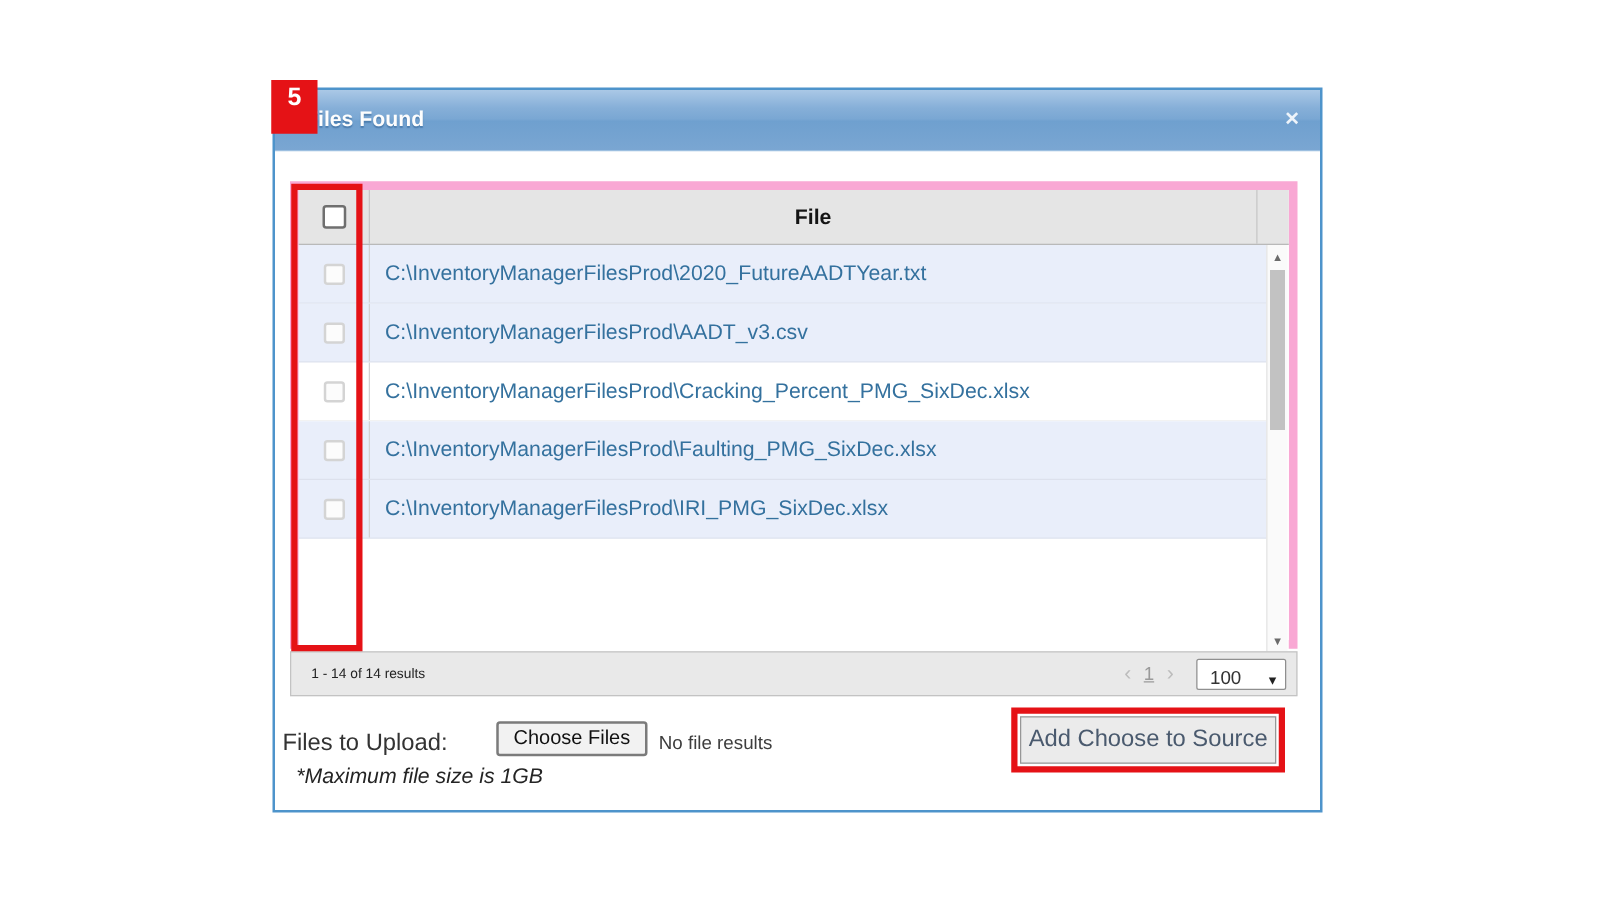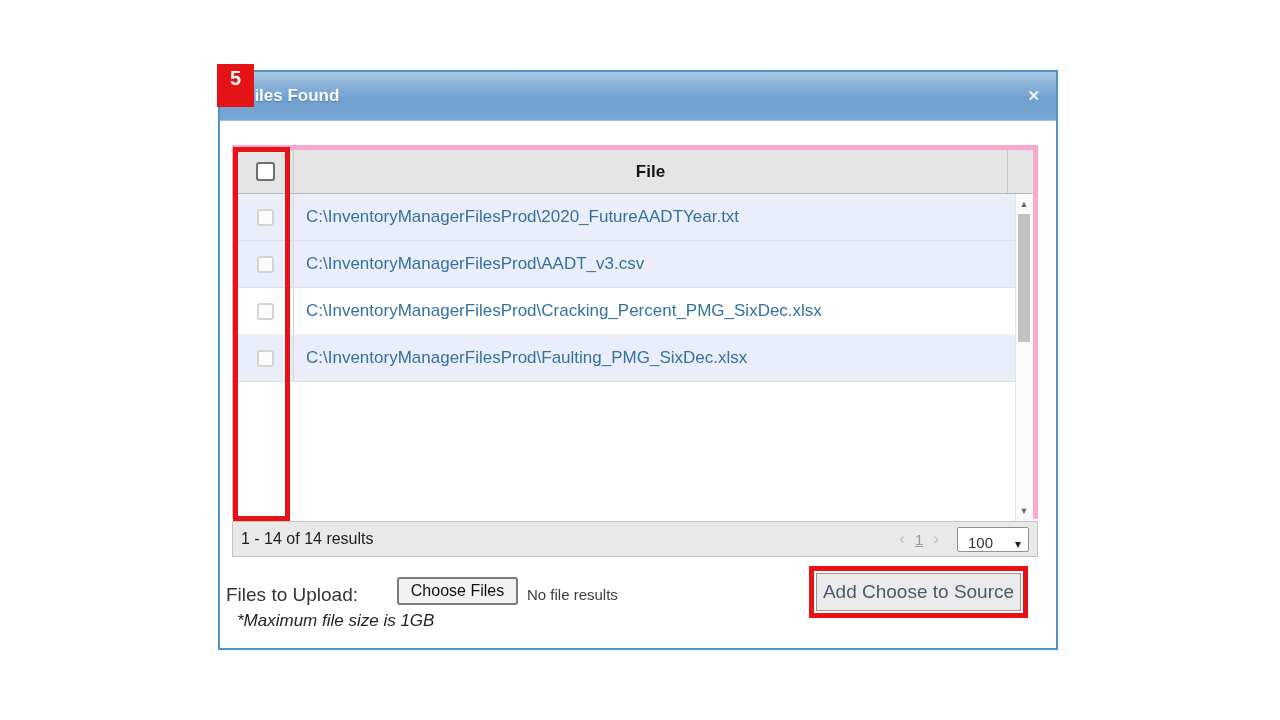--- a/index.html
+++ b/index.html
@@ -24,21 +24,21 @@
     text-shadow:0 1px 1px rgba(30,80,130,.45);
   }
   .close-x {
     position:absolute; right:16px; top:16px; font-size:15px; font-weight:bold;
     color:#eef4fa; cursor:pointer; line-height:1;
   }
 
   
   .tablewrap {
     position:absolute; left:12px; top:73px; width:806px; height:374px;
-    border:5px solid #f9a8d4; background:#fff;
+    border:7px solid #f9a8d4; background:#fff;
   }
   .thead {
     display:flex; height:44px; background:#e5e5e5; border-bottom:1px solid #b9b9b9;
   }
   .th-check {
     width:57px; display:flex; align-items:center; justify-content:center;
     border-right:1px solid #c6c6c6;
   }
   .th-file {
     flex:1; display:flex; align-items:center; justify-content:center;
@@ -82,21 +82,21 @@
     position:absolute; left:2px; top:20px; width:12px; height:128px;
     background:#c2c2c2; cursor:pointer;
   }
 
   
   .resultsbar {
     position:absolute; left:12px; top:449px; width:806px; height:36px;
     background:#e9e9e9; border:1px solid #c3c3c3;
     display:flex; align-items:center;
   }
-  .results-count { font-size:16px; color:#222; margin-left:8px; }
+  .results-count { font-size:11px; color:#222; margin-left:16px; }
   .pager { position:absolute; right:8px; display:flex; align-items:center; }
   .pg-arrow { font-size:17px; color:#bcbcbc; padding:0 6px; cursor:pointer; }
   .pg-num { font-size:15px; color:#9a9a9a; text-decoration:underline; padding:0 4px; cursor:pointer; }
   .pagesize {
     width:72px; height:25px; margin-left:12px; background:#fff;
     border:1px solid #8f8f8f; border-radius:2px;
     display:flex; align-items:flex-end; cursor:pointer;
   }
   .pagesize .val { font-size:15px; color:#333; margin-left:10px; flex:1; }
   .pagesize .chev { font-size:12px; color:#222; margin-right:7px; }
@@ -171,20 +171,26 @@
             <div class="td-check">
               <div class="cb-row"></div>
             </div>
             <div class="td-file">C:\InventoryManagerFilesProd\Cracking_Percent_PMG_SixDec.xlsx</div>
           </div>
           <div class="trow alt">
             <div class="td-check">
               <div class="cb-row"></div>
             </div>
             <div class="td-file">C:\InventoryManagerFilesProd\Faulting_PMG_SixDec.xlsx</div>
+          </div>
+          <div class="trow alt">
+            <div class="td-check">
+              <div class="cb-row"></div>
+            </div>
+            <div class="td-file">C:\InventoryManagerFilesProd\IRI_PMG_SixDec.xlsx</div>
           </div>
           <div class="vscroll">
           <div class="arrow up">▲</div>
           <div class="thumb"></div>
           <div class="arrow down">▼</div>
         </div>
       </div>
     </div>
 
     <div class="resultsbar">

